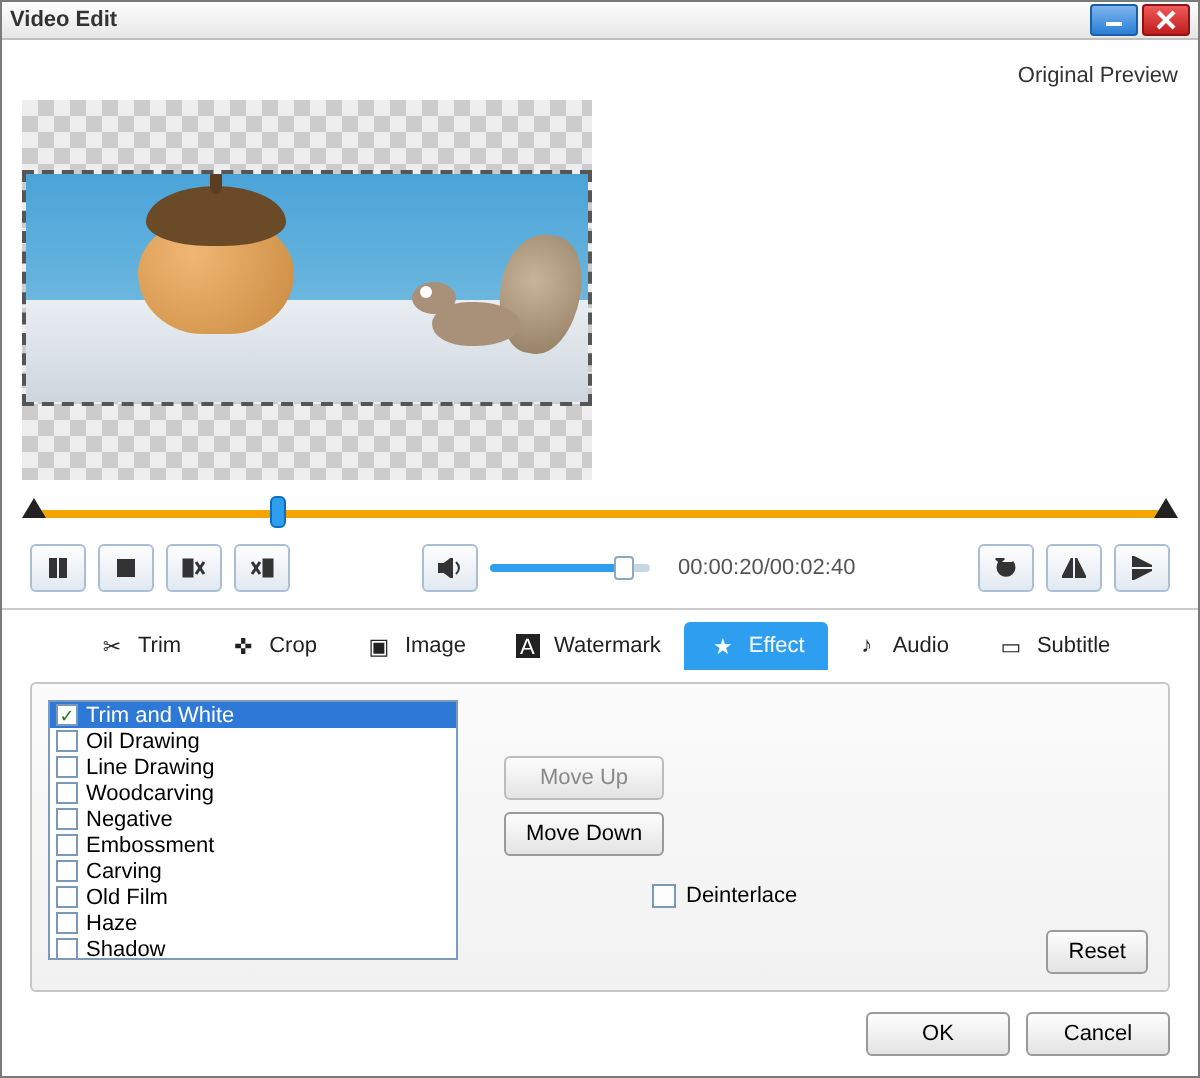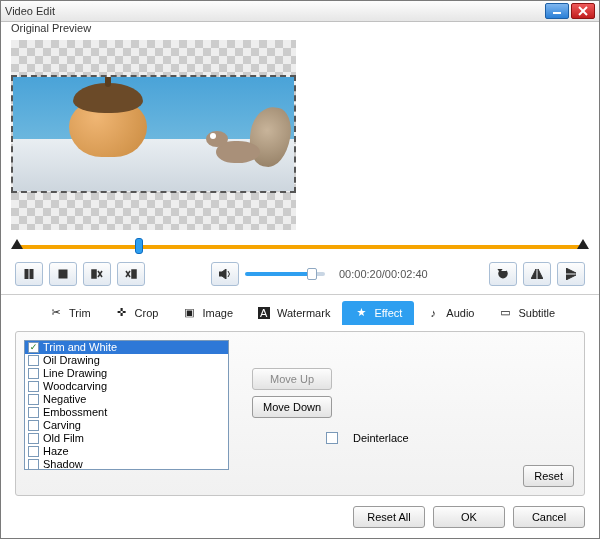--- a/index.html
+++ b/index.html
@@ -1,26 +1,26 @@
 <!DOCTYPE html>
 <html><head>
 <meta charset="utf-8">
 <style>
   * { box-sizing: border-box; font-family: Tahoma, Arial, sans-serif; font-size: 11px; }
   body { margin: 0; background: #fff; }
   .window { width: 600px; height: 539px; border: 1px solid #7a7a7a; background: #fff; display: flex; flex-direction: column; }
   .titlebar { height: 22px; background: linear-gradient(#fdfdfd,#e6e6e6); border-bottom: 1px solid #c0c0c0; display: flex; align-items: center; padding: 0 4px; }
-  .titlebar .title { font-weight: normal; color: #333; flex: 1; }
+  .titlebar .title { font-weight: bold; color: #333; flex: 1; }
   .tb-btn { width: 24px; height: 16px; margin-left: 2px; border-radius: 2px; display: flex; align-items: center; justify-content: center; cursor: pointer; }
   .tb-min { background: linear-gradient(#7fb6ef,#2a7fd6); border: 1px solid #1d5fa5; }
   .tb-close { background: linear-gradient(#ef5a5a,#c11d1d); border: 1px solid #8e1313; }
   .tb-min svg, .tb-close svg { stroke:#fff; stroke-width:2; fill:none; }
   .preview-row { display: flex; gap: 10px; padding: 0 10px; }
   .preview-col { flex: 1; }
-  .preview-label { text-align: left; padding: 0 0 6px; color: #333; }
+  .preview-label { text-align: right; padding: 12px 0 6px; color: #333; }
   .checker { width: 285px; height: 190px; position: relative;
     background-image:
       linear-gradient(45deg,#ccc 25%,transparent 25%),
       linear-gradient(-45deg,#ccc 25%,transparent 25%),
       linear-gradient(45deg,transparent 75%,#ccc 75%),
       linear-gradient(-45deg,transparent 75%,#ccc 75%);
     background-size: 16px 16px;
     background-position: 0 0, 0 8px, 8px -8px, -8px 0;
     background-color:#eee;
   }
@@ -57,21 +57,21 @@
   .tab.active{ background:#2e9ff0; color:#fff; border-radius:3px 3px 0 0; }
   .tab .ico{ width:14px; height:14px; display:inline-flex; align-items:center; justify-content:center; }
   .midpanel{ margin:6px 14px 0; border:1px solid #c6c6c6; border-radius:3px; padding:8px; background:linear-gradient(#fbfbfb,#f1f1f1); height:176px; position:relative; }
   .listbox{ width:205px; height:130px; background:#fff; border:1px solid #7c9ab9; overflow-y:scroll; }
   .litem{ display:flex; align-items:center; gap:4px; height:13px; padding:0 3px; }
   .litem.sel{ background:#2e78d7; color:#fff; }
   .lchk{ width:11px; height:11px; border:1px solid #7a99b8; background:#fff; display:inline-flex; align-items:center; justify-content:center; font-size:9px; color:#1e7a1e; }
   .movebtns{ position:absolute; left:236px; top:36px; display:flex; flex-direction:column; gap:6px; }
   .pbtn{ height:22px; padding:0 10px; background:linear-gradient(#fdfdfd,#e3e3e3); border:1px solid #9a9a9a; border-radius:3px; cursor:pointer; }
   .pbtn.disabled{ color:#888; border-color:#bcbcbc; }
-  .deint{ position:absolute; left:310px; top:100px; display:flex; align-items:center; gap:15px; }
+  .deint{ position:absolute; left:310px; top:100px; display:flex; align-items:center; gap:5px; }
   .chk{ width:12px; height:12px; border:1px solid #7a99b8; background:#fff; display:inline-block; }
   .reset-one{ position:absolute; right:10px; bottom:8px; }
   .footer{ display:flex; justify-content:flex-end; gap:8px; padding:10px 14px; }
   .fbtn{ width:72px; height:22px; background:linear-gradient(#fdfdfd,#e3e3e3); border:1px solid #9a9a9a; border-radius:3px; cursor:pointer; }
 </style>
 </head>
 <body>
 
 <div class="window">
   <div class="titlebar">
@@ -264,17 +264,16 @@
       <button class="pbtn">Move Down</button>
     </div>
     <div class="deint">
       <span class="chk"></span>
       <span>Deinterlace</span>
     </div>
     <button class="pbtn reset-one">Reset</button>
   </div>
 
   <div class="footer">
-    <button class="fbtn">Reset All</button>
     <button class="fbtn">OK</button>
     <button class="fbtn">Cancel</button>
   </div>
 </div>
 
 </body></html>

